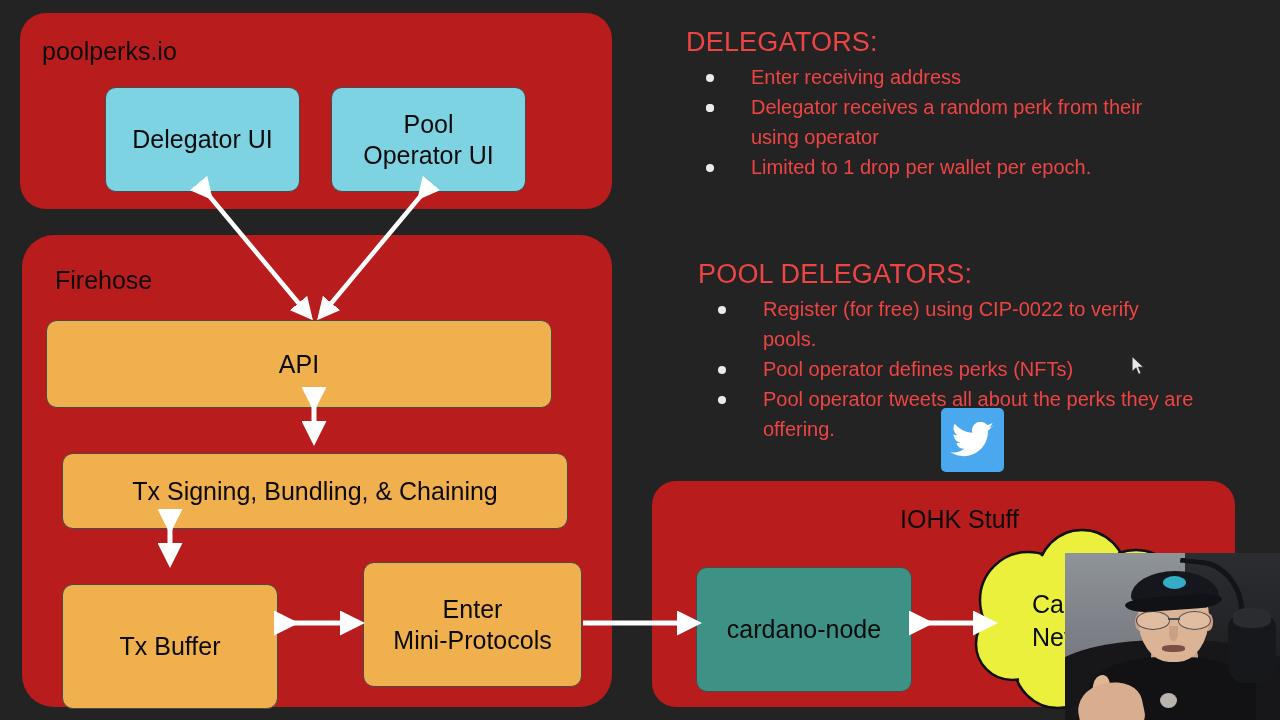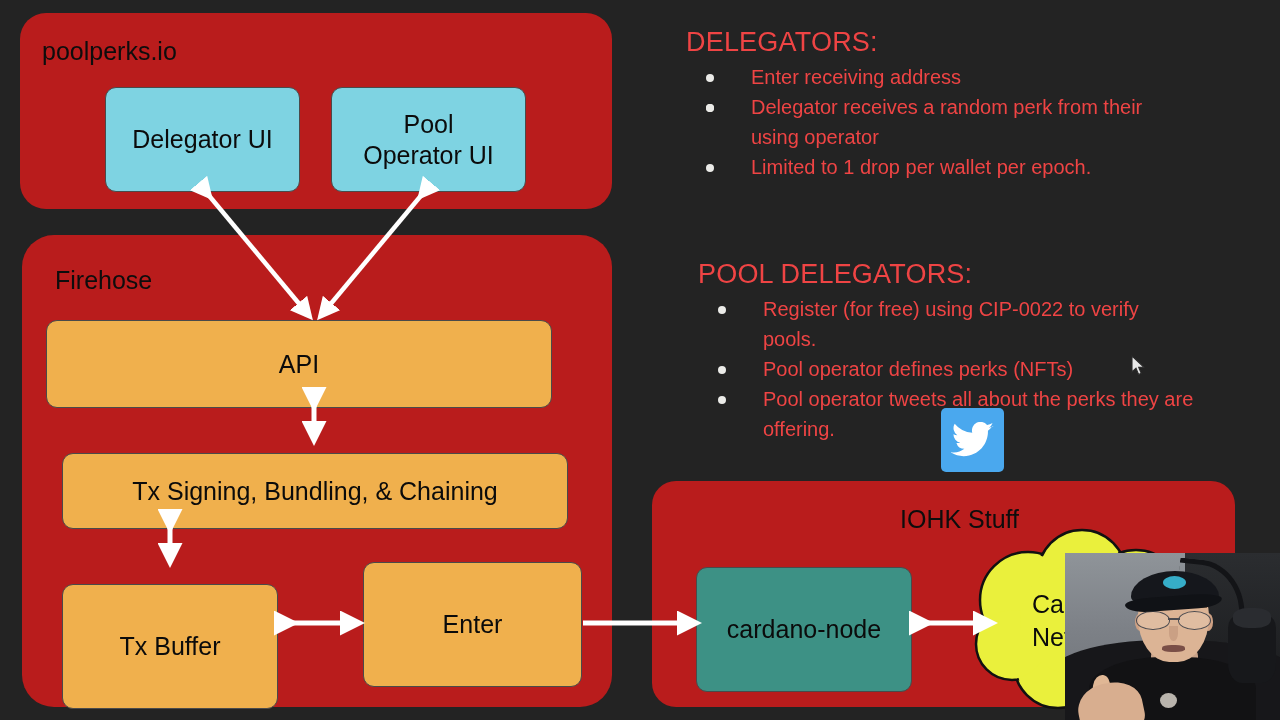--- a/index.html
+++ b/index.html
@@ -276,20 +276,21 @@
     <div class="node orange" style="left:40px; top:218px; width:506px; height:76px;">
       <span>Tx Signing, Bundling, &amp; Chaining</span>
     </div>
 
     <div class="node orange" style="left:40px; top:327px; width:216px; height:125px;margin-top:22px;">
       <span>Tx Buffer</span>
     </div>
 
     <div class="node orange" style="left:341px; top:327px; width:219px; height:125px; flex-direction:column;">
       <span>Enter</span>
+      <span>Mini-Protocols</span>
     </div>
   </div>
 
   <div class="panel" id="panel-iohk" style="left:652px; top:481px; width:583px; height:226px; border-radius:24px;">
     <div class="panel-title" style="left:248px; top:26px;">IOHK Stuff</div>
 
     <div class="node teal" style="left:44px; top:86px; width:216px; height:125px;">
       <span>cardano-node</span>
     </div>
   </div>

